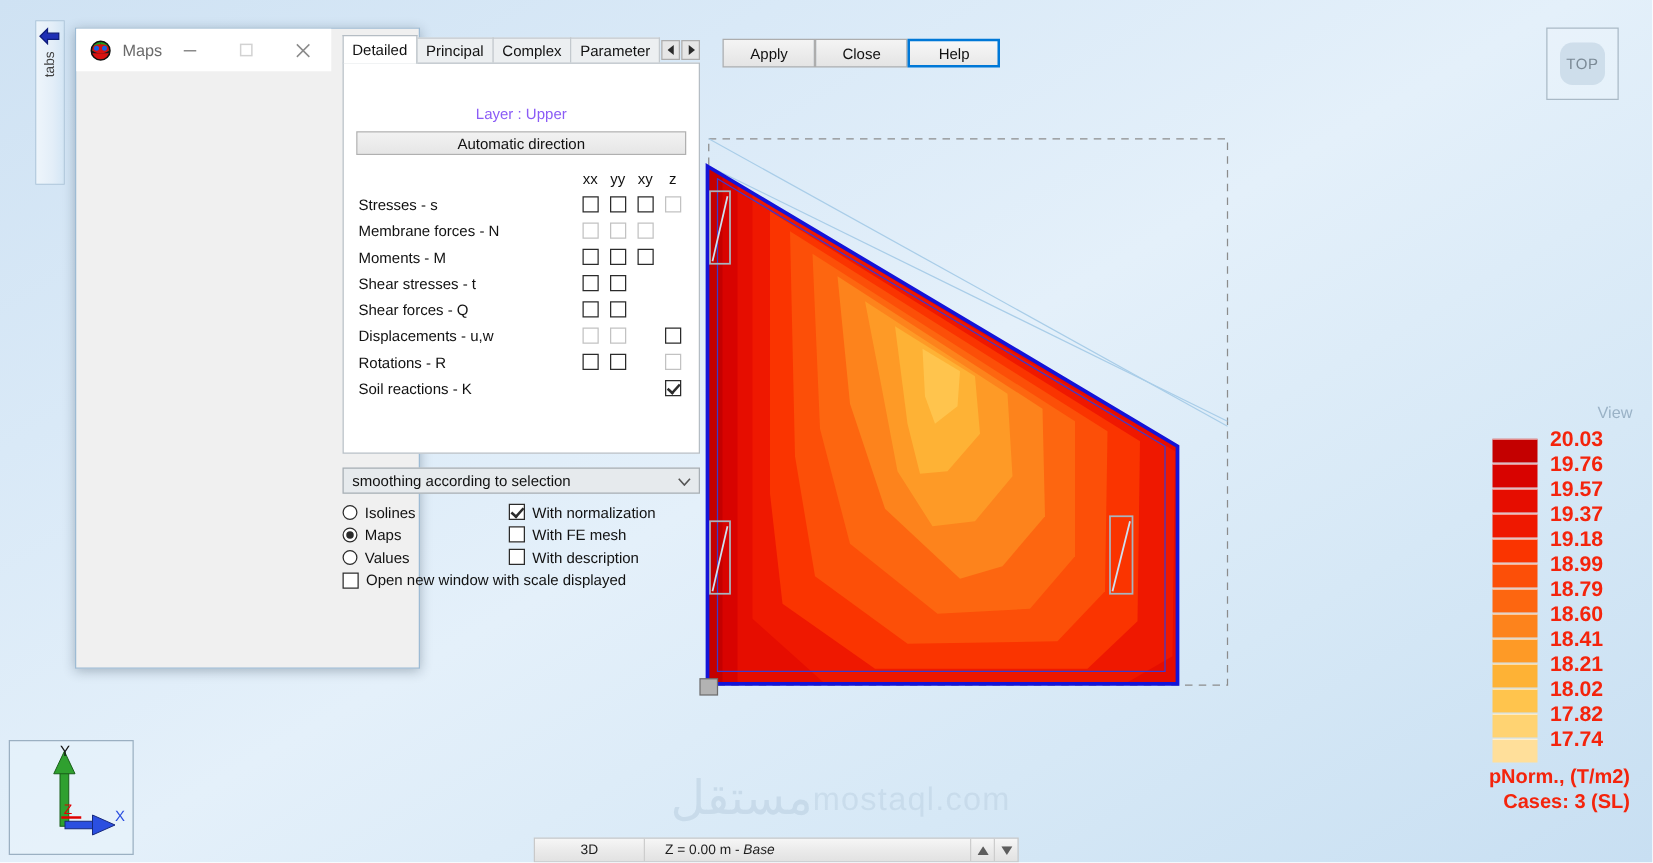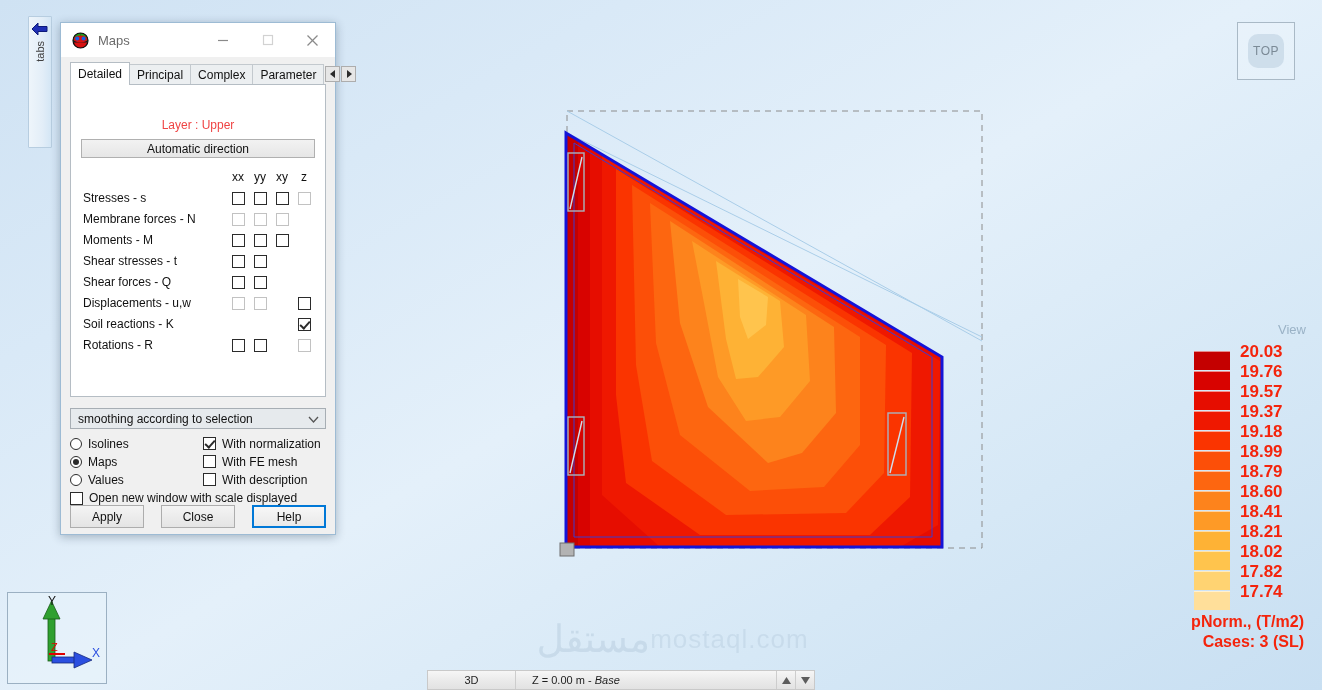--- a/index.html
+++ b/index.html
@@ -121,21 +121,21 @@
   }
   .spin-btn svg { display:block; }
 
   
   #maps-dialog {
     position: absolute; left: 60px; top: 22px;
     width: 276px; height: 513px;
     background: #f0f0f0;
     border: 1px solid #9dbbd4;
     box-shadow: 0 2px 9px rgba(20,40,60,0.30);
-    display: flex; flex-direction: column;
+    display: flex; flex-direction: row;
   }
   #dlg-titlebar {
     height: 34px; background: #ffffff;
     display: flex; align-items: center;
     flex: none;
   }
   #dlg-icon { width: 17px; height: 17px; margin-left: 11px; margin-right: 9px; flex:none; }
   #dlg-title { font-size: 13px; color: #6b6b6b; flex: 1; }
   .tb-btn {
     width: 45px; height: 33px;
@@ -169,21 +169,21 @@
 
   #tab-panel {
     background: #ffffff; border: 1px solid #b5bdc4;
     margin-top: -1px;
     height: 313px;
     padding: 8px 10px 0 10px;
     position: relative;
   }
 
   #layer-line {
-    text-align: center; font-size: 12px; color: #ef4444;
+    text-align: center; font-size: 12px; color: #8b5cf6;
     margin-top: 25px; margin-bottom: 7px;
   }
   #auto-dir-btn {
     height: 19px; width: 100%;
     background: linear-gradient(180deg,#f2f2f2,#e6e6e6);
     border: 1px solid #b0b0b0;
     display: flex; align-items: center; justify-content: center;
     font-size: 12px; color: #111;
   }
 
@@ -531,32 +531,32 @@
                 <td class="cell"></td>
               </tr>
               <tr>
                 <td class="rowlabel">Displacements - u,w</td>
                 <td class="cell"><span class="cb disabled"></span></td>
                 <td class="cell"><span class="cb disabled"></span></td>
                 <td class="cell"></td>
                 <td class="cell"><span class="cb"></span></td>
               </tr>
               <tr>
+                <td class="rowlabel">Rotations - R</td>
+                <td class="cell"><span class="cb"></span></td>
+                <td class="cell"><span class="cb"></span></td>
+                <td class="cell"></td>
+                <td class="cell"><span class="cb disabled"></span></td>
+              </tr>
+              <tr>
                 <td class="rowlabel">Soil reactions - K</td>
                 <td class="cell"></td>
                 <td class="cell"></td>
                 <td class="cell"></td>
                 <td class="cell"><span class="cb checked"></span></td>
-              </tr>
-              <tr>
-                <td class="rowlabel">Rotations - R</td>
-                <td class="cell"><span class="cb"></span></td>
-                <td class="cell"><span class="cb"></span></td>
-                <td class="cell"></td>
-                <td class="cell"><span class="cb disabled"></span></td>
               </tr>
             </tbody>
         </table>
       </div>
 
       <div id="smooth-combo">
         <span>smoothing according to selection</span>
         <span>
           <svg width="11" height="7" viewBox="0 0 11 7">
               <polyline points="1,1 5.5,6 10,1" fill="none" stroke="#555" stroke-width="1.3"></polyline>

